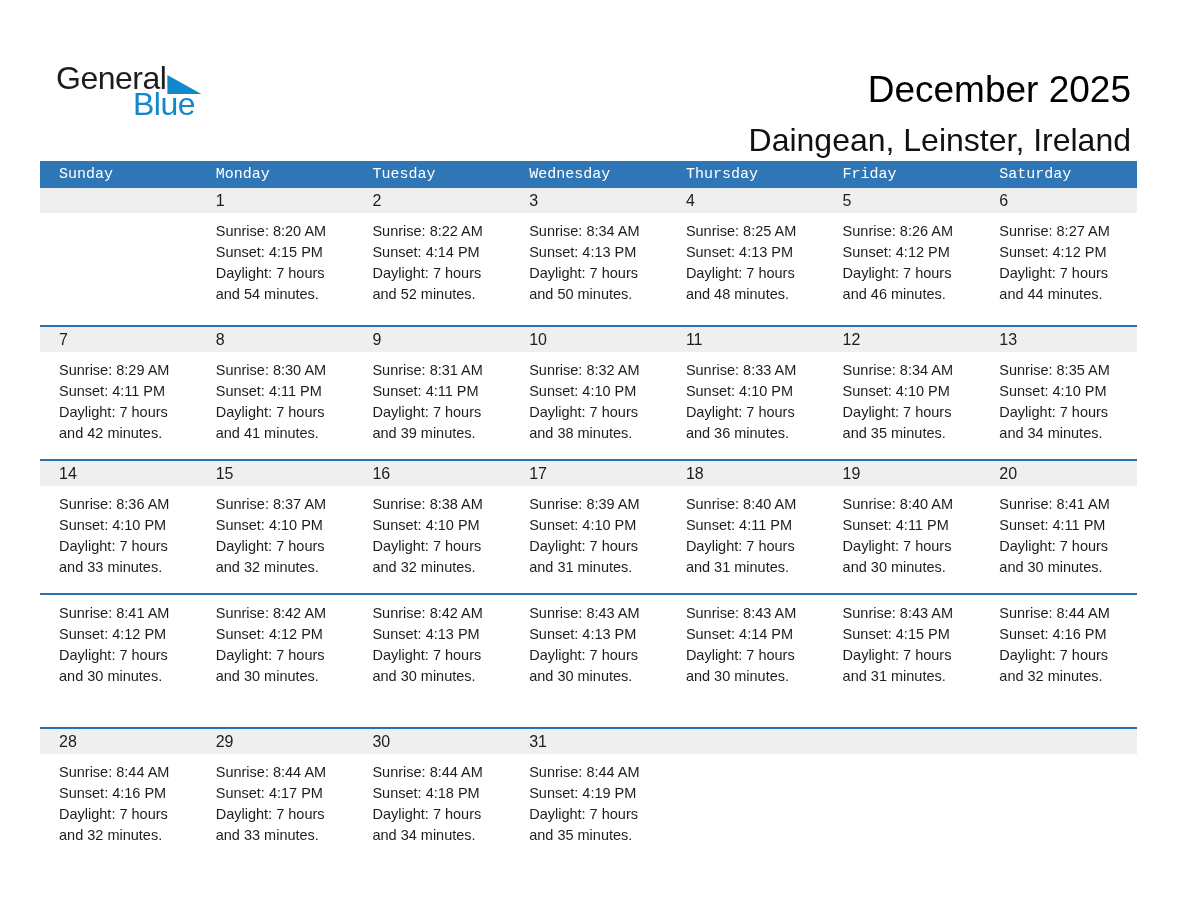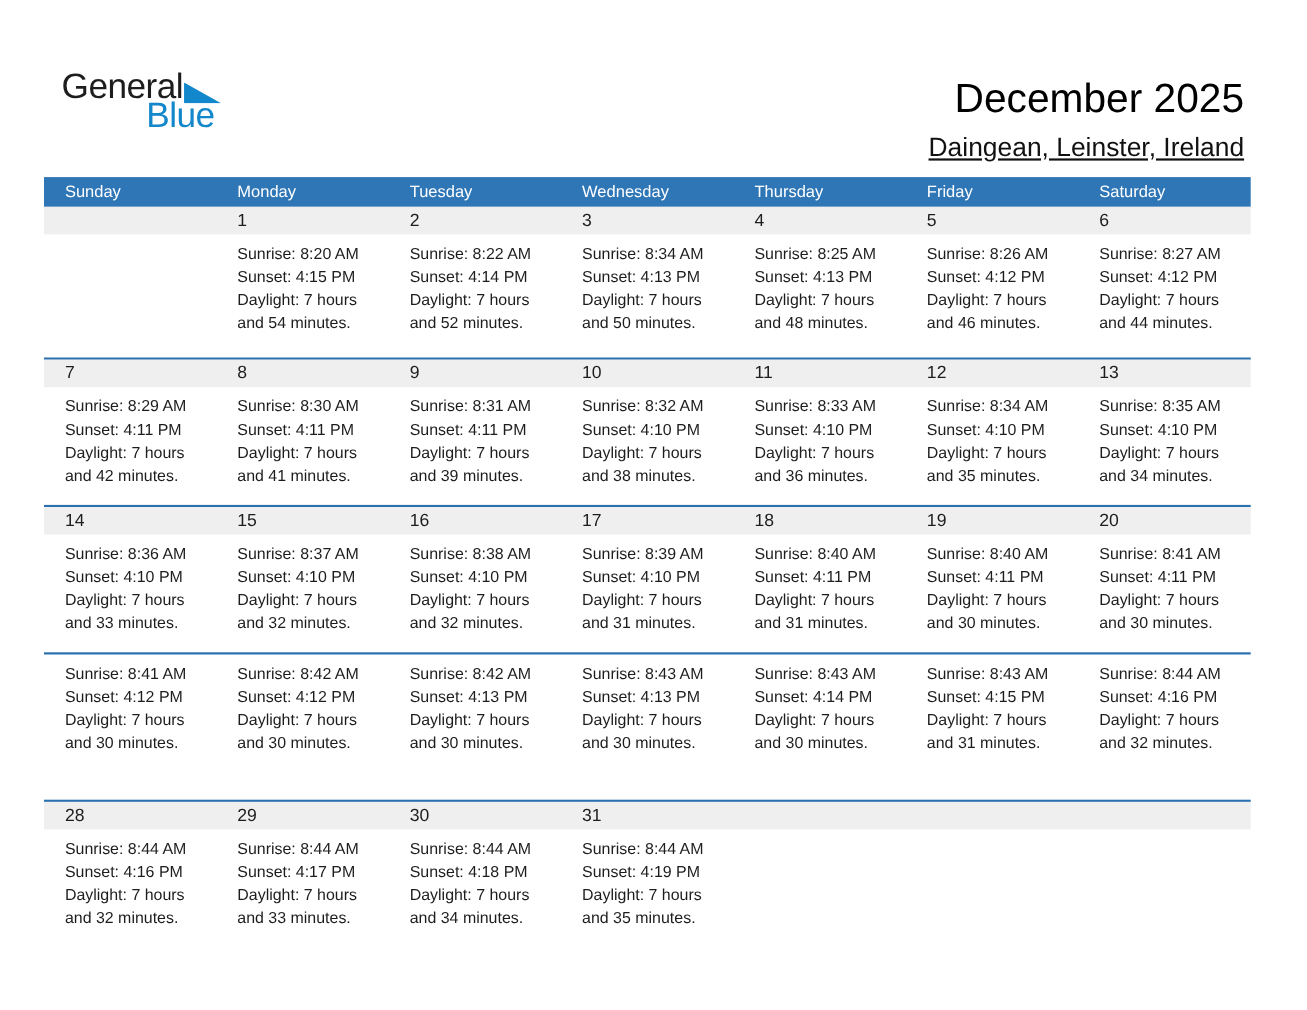--- a/index.html
+++ b/index.html
@@ -15,25 +15,25 @@
   
   .logo{position:absolute;left:56px;top:62px;}
   .logo-line1{display:flex;align-items:flex-end;}
   .logo-general{font-size:32px;line-height:1;color:var(--logo-black);letter-spacing:-.5px;}
   .logo-triangle{width:34px;height:19px;margin-top:4px;margin-left:1px;
     background:var(--logo-blue);clip-path:polygon(0 0,0 100%,100% 100%);}
   .logo-blue{font-size:32px;line-height:1;color:var(--logo-blue);margin-top:-6px;margin-left:77px;letter-spacing:-.5px;}
   
   .header-right{position:absolute;right:57px;top:54px;text-align:right;margin-top:15px;}
   .cal-title{font-size:37px;line-height:1.15;color:var(--title);}
-  .cal-subtitle{font-size:24px;line-height:1.2;color:#111;margin-top:9px;text-decoration:underline;}
+  .cal-subtitle{font-size:32px;line-height:1.2;color:#111;margin-top:9px;}
   
   .calendar{position:absolute;left:40px;top:161px;width:1097px;}
   .cal-header{display:flex;height:27px;background:var(--hdr);}
-  .hcell{flex:1 1 0;color:#fff;font-size:15px;line-height:27px;padding-left:19px;overflow:hidden;white-space:nowrap;}
+  .hcell{flex:1 1 0;color:#fff;font-size:15px;line-height:27px;padding-left:19px;overflow:hidden;white-space:nowrap;font-family:Liberation Mono, monospace;}
   .week{height:134px;}
   .week.first{height:137px;}
   .week + .week{border-top:2px solid var(--sep);}
   .num-row{display:flex;height:25px;background:var(--band);}
   .num-cell{flex:1 1 0;font-size:16px;line-height:26px;padding-left:19px;color:var(--txt);}
   .detail-row{display:flex;}
   .dcell{flex:1 1 0;padding:8px 6px 0 19px;font-size:14.5px;line-height:21px;color:var(--txt);white-space:nowrap;overflow:hidden;}
 </style>
 </head>
 <body>

